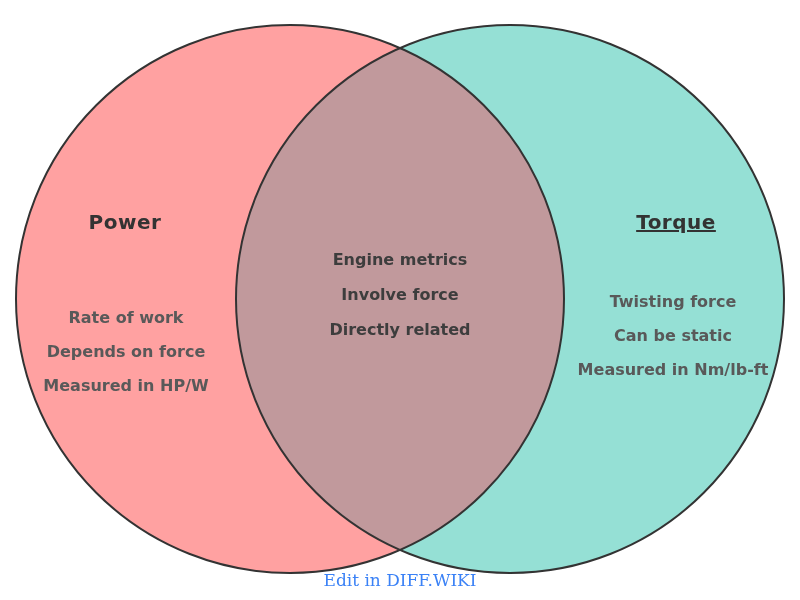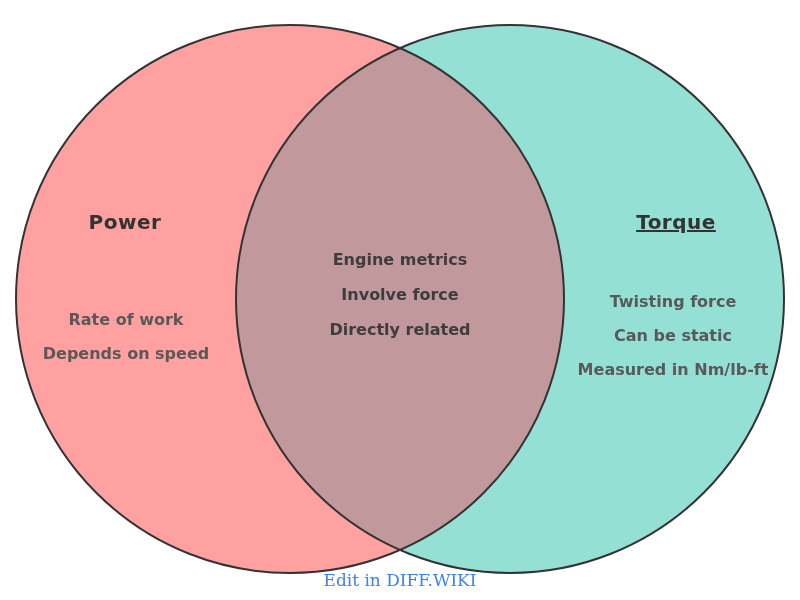--- a/index.html
+++ b/index.html
@@ -28,21 +28,21 @@
   .circle-title {
     font-size: 20px;
     letter-spacing: 0.5px;
   }
   .left-title  { left: 125px; top: 222px; }
   .right-title { left: 676px; top: 222px; }
   .items {
     font-size: 16px;
   }
   .items .item { line-height: 34px; }
-  .left-items   { left: 126px; top: 337px; }
+  .left-items   { left: 126px; top: 352px; }
   .right-items  { left: 673px; top: 336px; }
   .center-items { left: 400px; top: 294px; }
   .center-items .item { line-height: 35px; }
   .footer-link {
     position: absolute;
     left: 400px;
     top: 580px;
     transform: translate(-50%, -50%);
     font-family: "DejaVu Serif", serif;
     font-size: 17px;
@@ -70,21 +70,22 @@
     <circle cx="290" cy="299" r="274" fill="none" stroke-width="2" stroke="#333333"></circle>
     <circle cx="510" cy="299" r="274" fill="none" stroke-width="2" stroke="#333333"></circle>
   </svg>
 
   <div class="txt circle-title left-title" style="color: rgb(51, 51, 51);">Power</div>
 
   <div class="txt circle-title right-title" style="color: rgb(51, 51, 51); text-decoration: underline;">Torque</div>
 
   <div class="txt items left-items" style="color: rgb(89, 89, 89);">
     <div class="item">Rate of work</div>
-    <div class="item">Depends on speed</div>
+    <div class="item">Depends on force</div>
+    <div class="item">Measured in HP/W</div>
   </div>
 
   <div class="txt items center-items" style="color: rgb(61, 61, 61);">
     <div class="item">Engine metrics</div>
     <div class="item">Involve force</div>
     <div class="item">Directly related</div>
   </div>
 
   <div class="txt items right-items" style="color: rgb(89, 89, 89);">
     <div class="item">Twisting force</div>

